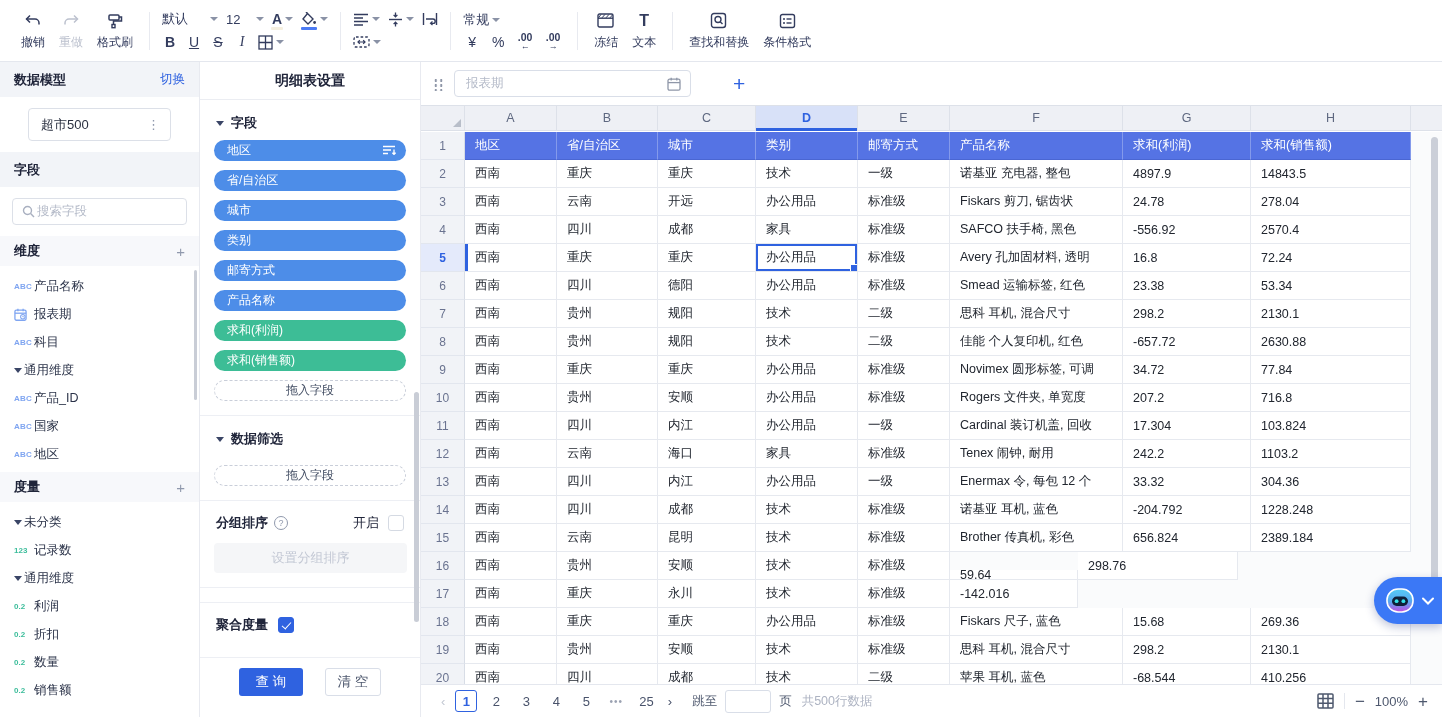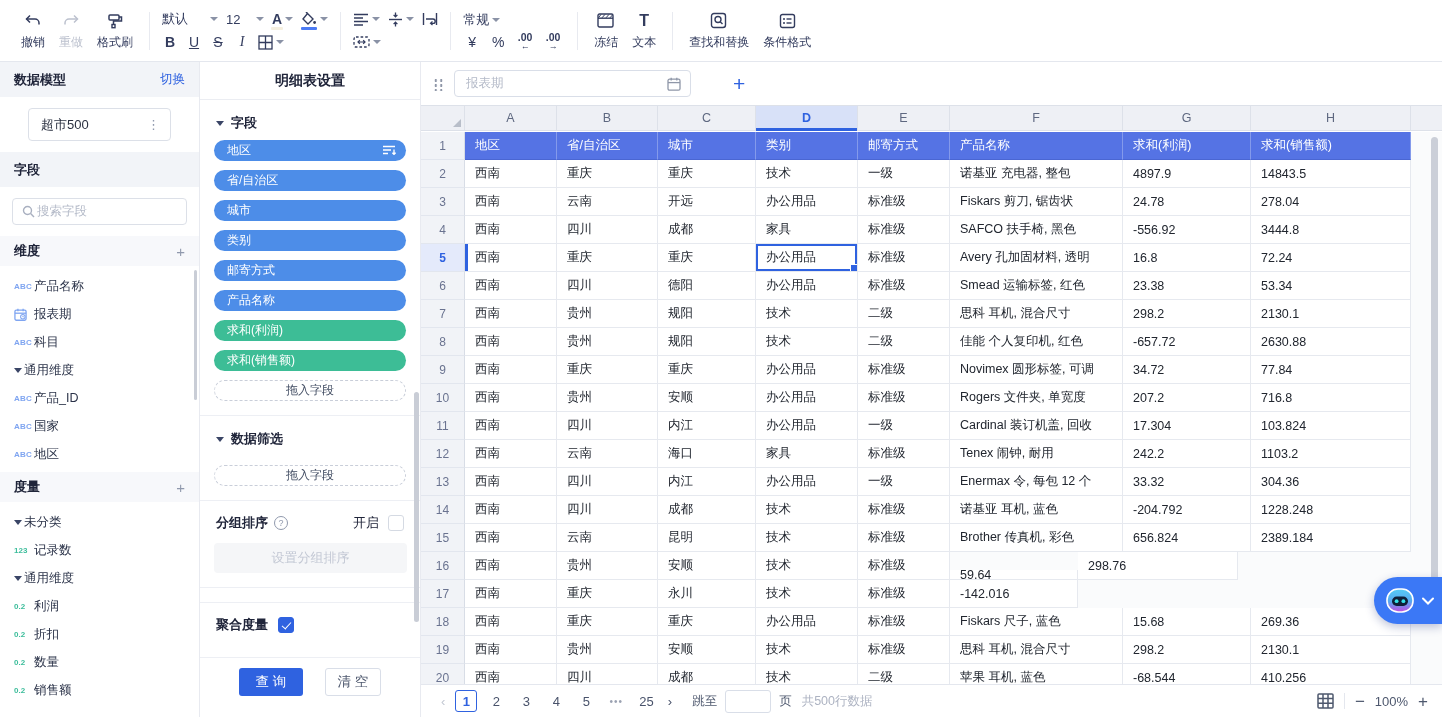--- a/index.html
+++ b/index.html
@@ -601,21 +601,21 @@
         </div>
         <div class="grow">
           <div class="rownum">4</div>
           <div class="gcell" style="width: 92px; flex: 0 0 auto;">西南</div>
           <div class="gcell" style="width: 101px; flex: 0 0 auto;">四川</div>
           <div class="gcell" style="width: 98px; flex: 0 0 auto;">成都</div>
           <div class="gcell" style="width: 102px; flex: 0 0 auto;">家具</div>
           <div class="gcell" style="width: 92px; flex: 0 0 auto;">标准级</div>
           <div class="gcell" style="width: 173px; flex: 0 0 auto;">SAFCO 扶手椅, 黑色</div>
           <div class="gcell" style="width: 128px; flex: 0 0 auto;">-556.92</div>
-          <div class="gcell" style="width: 160px; flex: 0 0 auto;">3444.8</div>
+          <div class="gcell" style="width: 160px; flex: 0 0 auto;">2570.4</div>
         </div>
         <div class="grow">
           <div class="rownum sel">5</div>
           <div class="gcell rowbar" style="width: 92px; flex: 0 0 auto;">西南</div>
           <div class="gcell" style="width: 101px; flex: 0 0 auto;">重庆</div>
           <div class="gcell" style="width: 98px; flex: 0 0 auto;">重庆</div>
           <div class="gcell selcell" style="width: 102px; flex: 0 0 auto;">办公用品</div>
           <div class="gcell" style="width: 92px; flex: 0 0 auto;">标准级</div>
           <div class="gcell" style="width: 173px; flex: 0 0 auto;">Avery 孔加固材料, 透明</div>
           <div class="gcell" style="width: 128px; flex: 0 0 auto;">16.8</div>

